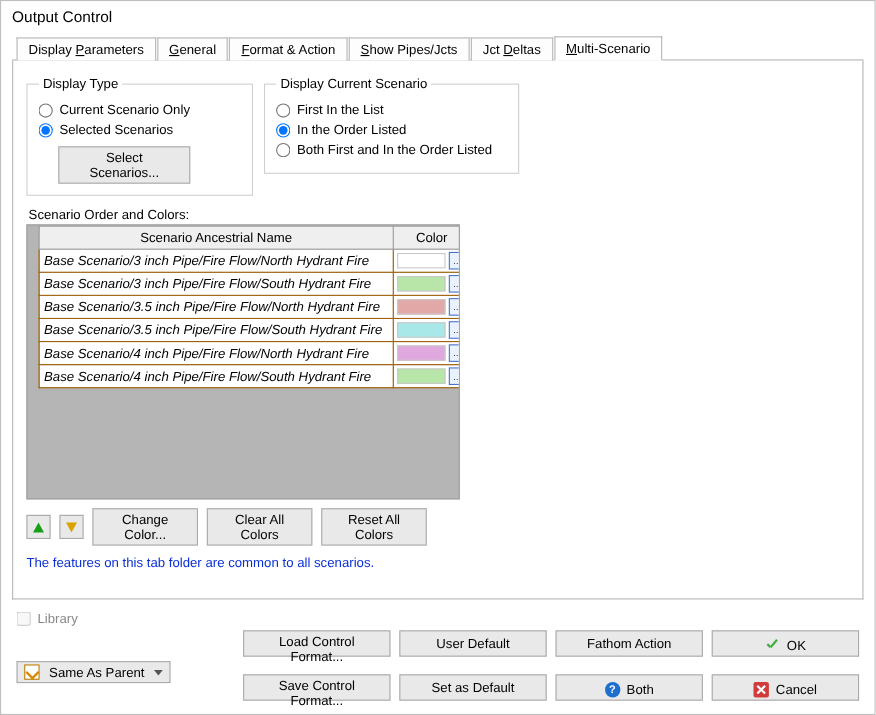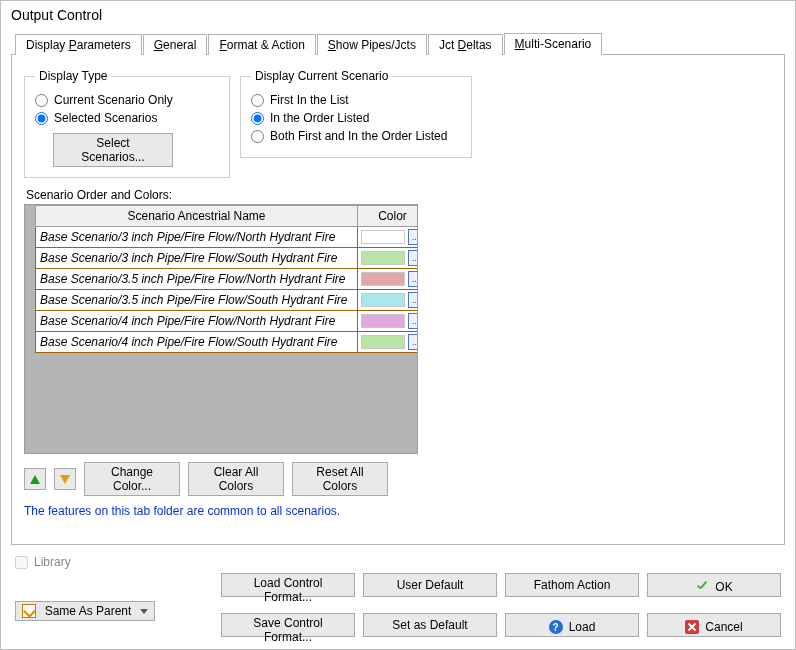--- a/index.html
+++ b/index.html
@@ -317,21 +317,21 @@
         <button class="btn wbtn">Save Control Format...</button>
       </div>
       <div class="btn-col">
         <button class="btn wbtn">User Default</button>
         <button class="btn wbtn">Set as Default</button>
       </div>
       <div class="btn-col">
         <button class="btn wbtn">Fathom Action</button>
         <button class="btn wbtn2">
           <span class="ic-help">?</span>
-          <span>Load</span>
+          <span>Both</span>
         </button>
       </div>
       <div class="btn-col">
         <button class="btn wbtn2">
           <span class="ic-ok"></span>
           <span>OK</span>
         </button>
         <button class="btn wbtn2">
           <span class="ic-x"></span>
           <span>Cancel</span>

